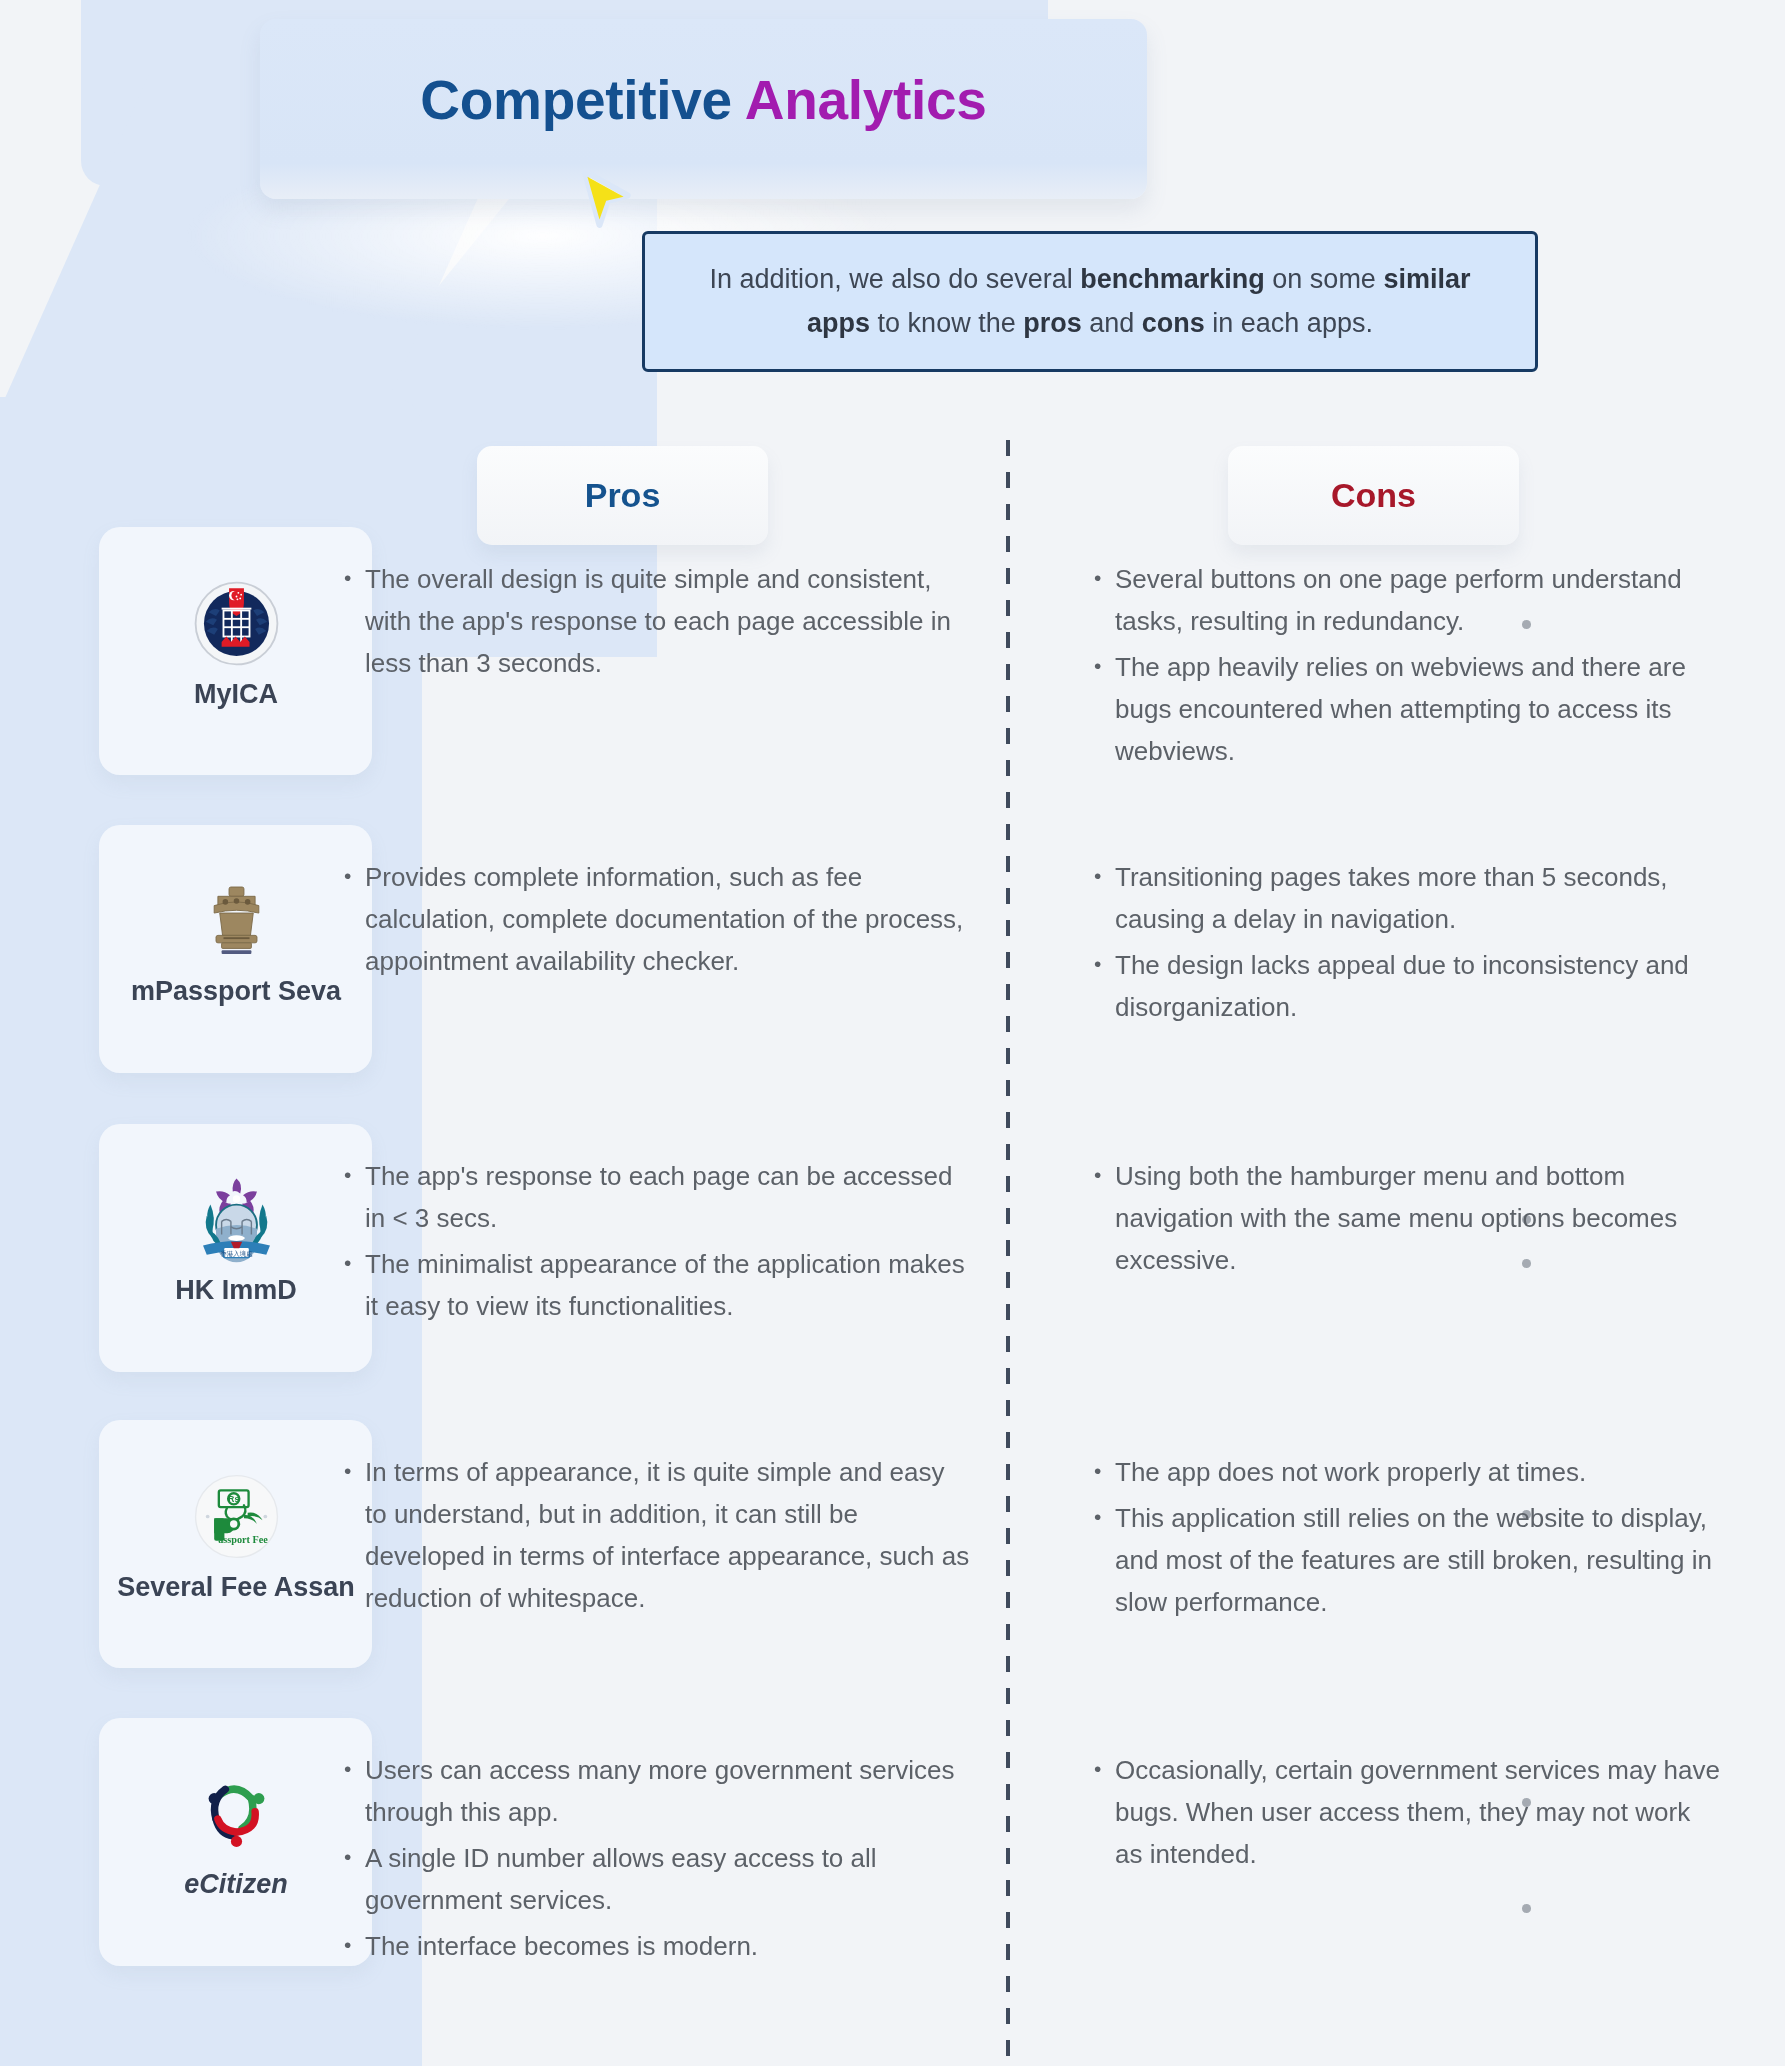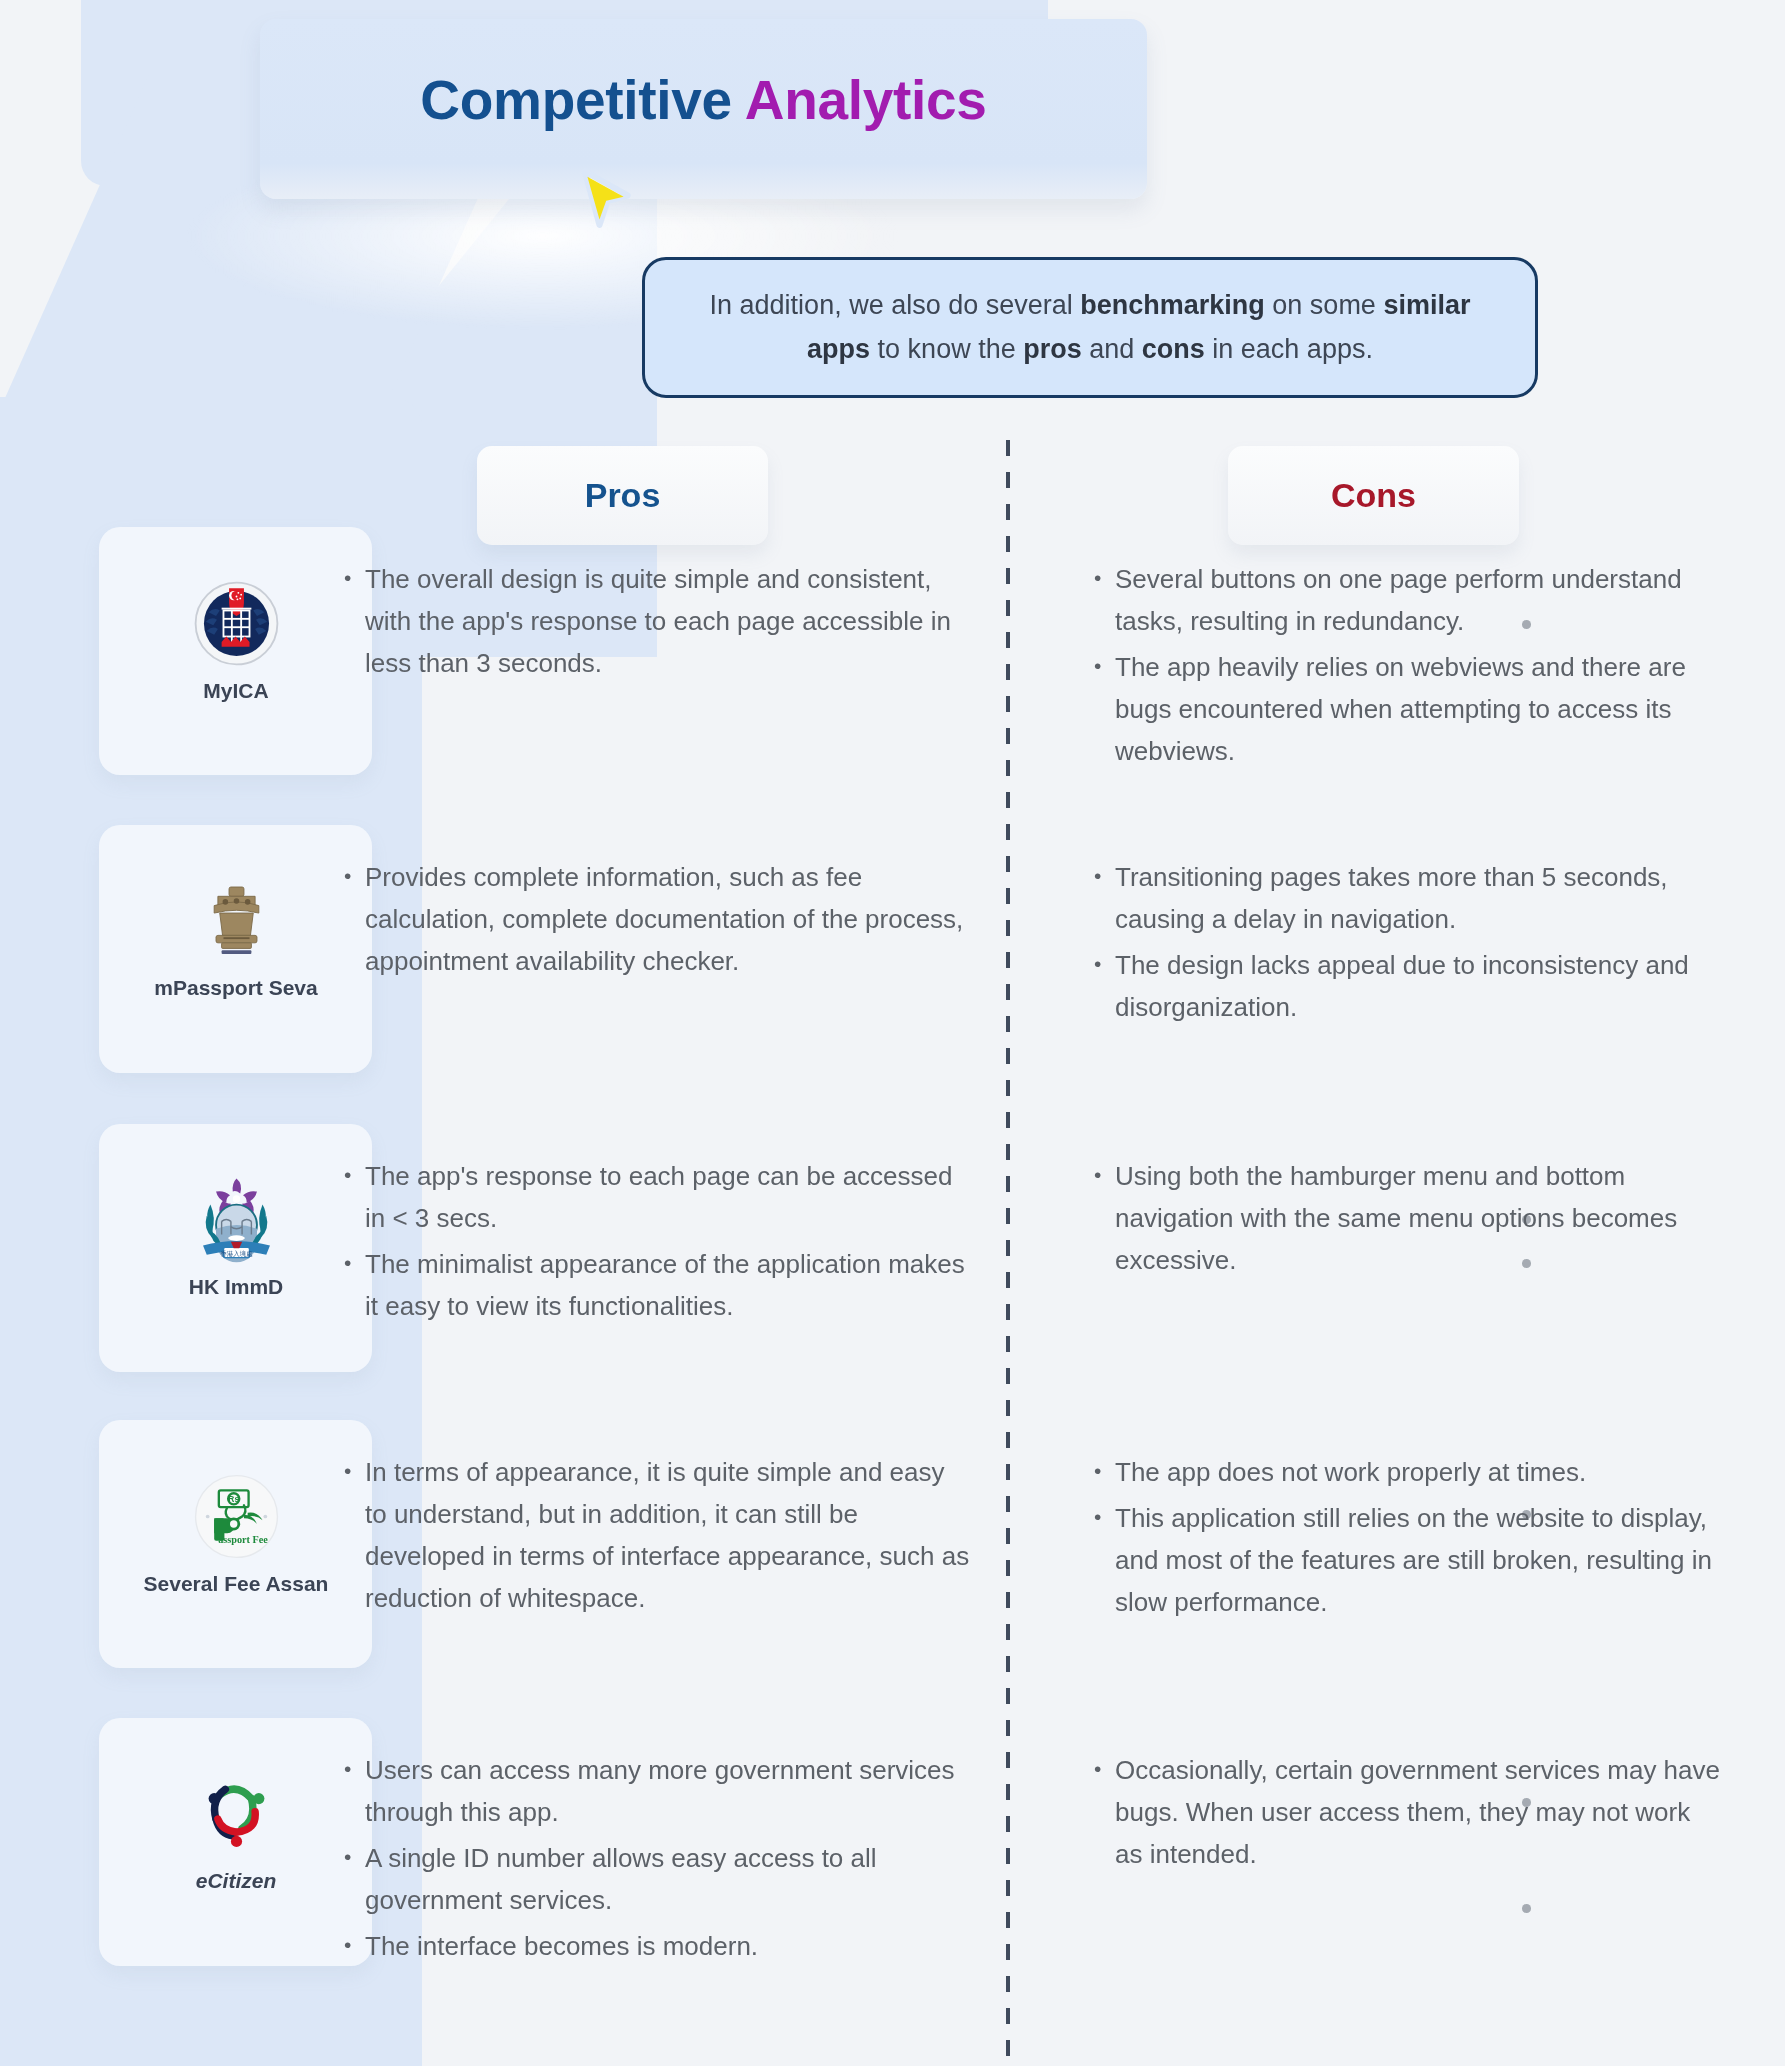--- a/index.html
+++ b/index.html
@@ -105,26 +105,25 @@
 
   
   #callout {
     position: absolute;
     left: 642px;
     top: 231px;
     width: 896px;
     height: 141px;
     background: #d5e6fb;
     border: 3.1px solid #173a63;
-    border-radius: 24px;
+    border-radius: 6px;
     box-sizing: border-box;
     display: flex;
     align-items: center;
     justify-content: center;
-    margin-top: 26px;
   }
   #callout-text {
     color: #3d4654;
     font-size: 27px;
     line-height: 1.6;
     text-align: center;
     padding: 0 30px;
   }
   #callout-text b { color: #2e3642; font-weight: bold; }
 
@@ -183,21 +182,21 @@
     width: 186px;
   }
   .logo-art {
     width: 93px;
     height: 93px;
     margin: 0 auto;
     display: block;
   }
   .logo-label {
     margin-top: 8.7px;
-    font-size: 21px;
+    font-size: 27px;
     font-weight: bold;
     color: #3b4455;
     white-space: nowrap;
   }
 
   .bullets {
     position: absolute;
     font-size: 26px;
     line-height: 1.62;
     color: #5c6168;

